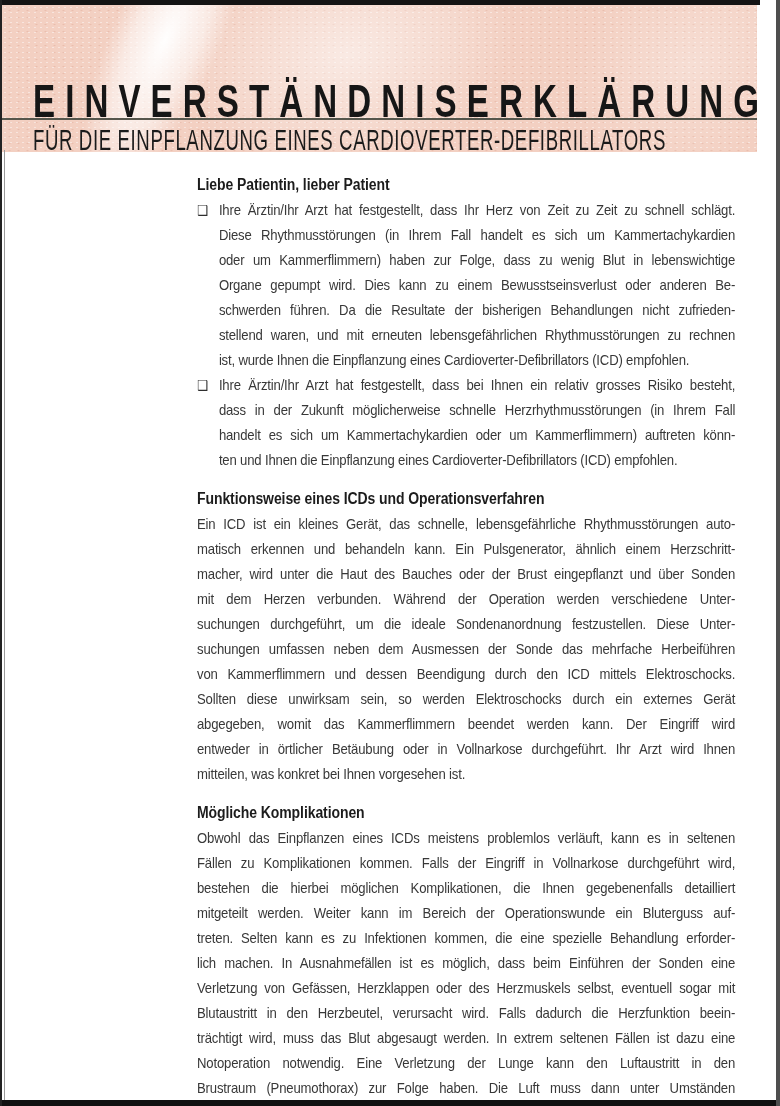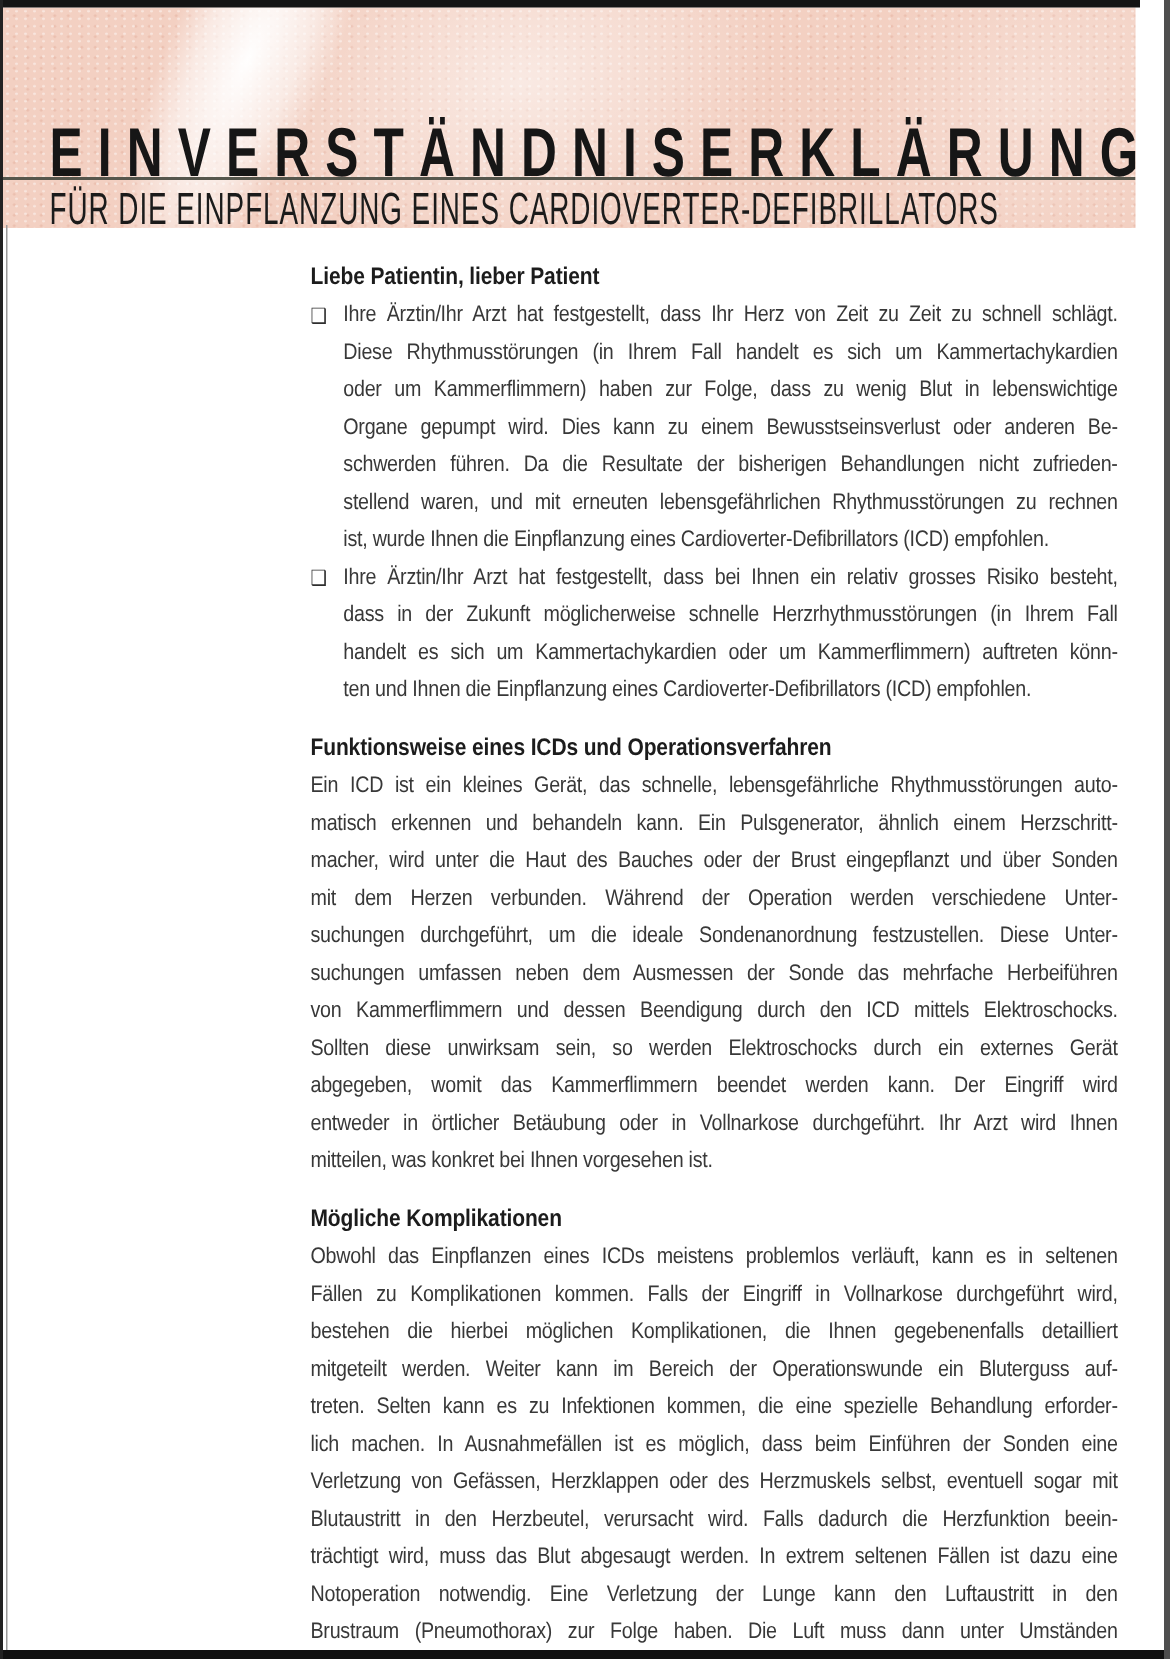--- a/index.html
+++ b/index.html
@@ -58,21 +58,21 @@
   }
   .subtitle {
     position:absolute; left:31px; top:119px;
     font-size:30px; line-height:32px; font-weight:normal;
     letter-spacing:1px; color:#1b1b1b; white-space:nowrap;
     transform: scaleX(0.62); transform-origin: 0 0;
   }
 
   
   .body-col {
-    position:absolute; left:207px; top:172px; width:538px;
+    position:absolute; left:197px; top:172px; width:538px;
     z-index:2;
   }
   .scale-wrap {
     width:615px;
     transform: scaleX(0.875); transform-origin: 0 0;
   }
   .section { margin:0; }
   .section + .section { margin-top:14px; }
   .sec-heading {
     margin:0; font-size:16px; font-weight:bold; color:#1c1c1c;

